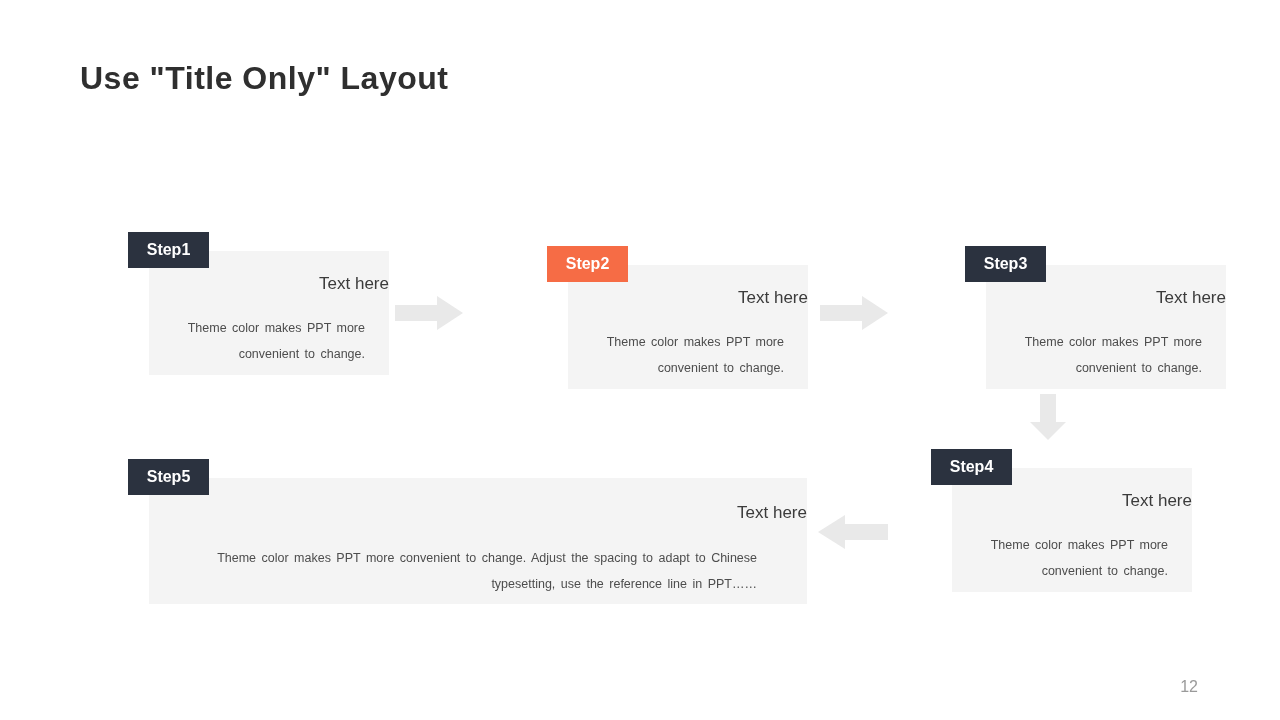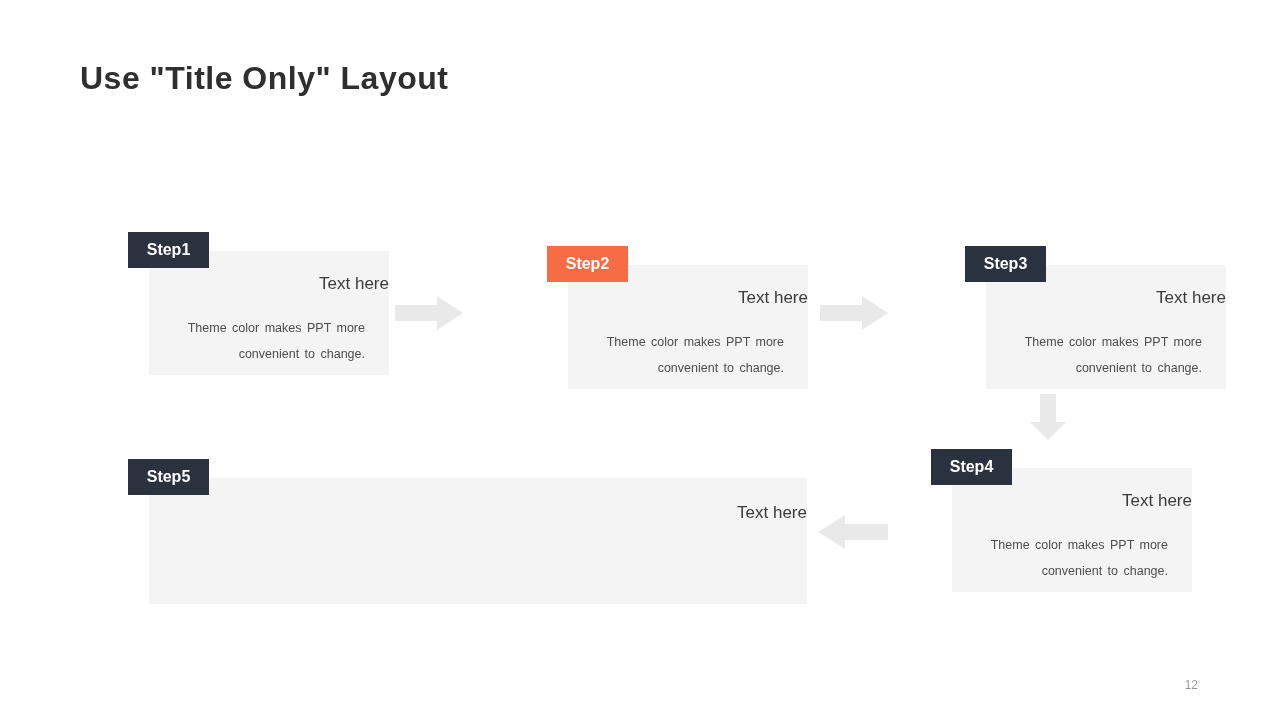--- a/index.html
+++ b/index.html
@@ -68,21 +68,21 @@
   .flow-arrow { position: absolute; }
   .flow-arrow svg { display: block; }
   .arrow-r1 { left: 395px; top: 296px; }
   .arrow-r2 { left: 820px; top: 296px; }
   .arrow-d1 { left: 1030px; top: 394px; }
   .arrow-l1 { left: 818px; top: 515px; }
 
   .page-number {
     position: absolute;
     right: 82px; top: 678px;
-    font-size: 12px;
+    font-size: 16px;
     color: #9a9a9a;
     margin-left: 28px;
   }
 </style>
 </head>
 <body>
 
 <div class="slide">
 
   <h1 class="slide-title">Use "Title Only" Layout</h1>
@@ -131,17 +131,18 @@
 
   <div class="flow-arrow arrow-l1">
     <svg width="70" height="34" viewBox="0 0 70 34">
       <polygon points="70,9 27,9 27,0 0,17 27,34 27,25 70,25" fill="#e9e9e9"></polygon>
     </svg>
   </div>
 
   <div class="step-box box-5 wide">
     <div class="step-badge">Step5</div>
     <div class="box-heading">Text here</div>
+    <div class="box-body">Theme color makes PPT more convenient to change. Adjust the spacing to adapt to Chinese typesetting, use the reference line in PPT……</div>
   </div>
 
   <div class="page-number">12</div>
 
 </div>
 
 </body></html>

